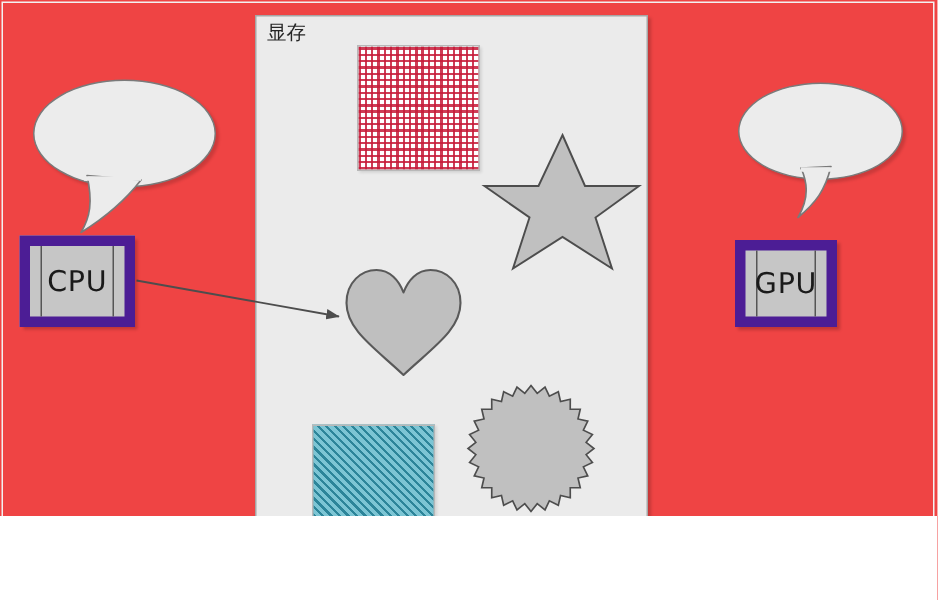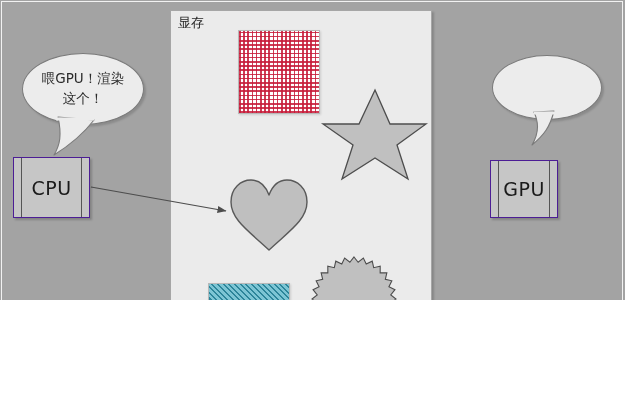--- a/index.html
+++ b/index.html
@@ -6,22 +6,22 @@
     margin: 0;
     padding: 0;
     background: #ffffff;
   }
   body {
     font-family: "DejaVu Sans", "Liberation Sans", sans-serif;
   }
   #canvas {
     position: relative;
     width: 625px;
-    height: 300px;
-    background: #a3a3a3;
+    height: 344px;
+    background: #ef4444;
     overflow: hidden;
   }
   #outer-frame {
     position: absolute;
     left: 0.5px;
     top: 0.5px;
     width: 622px;
     height: 397px;
     border: 1px solid #f2f2f2;
     box-sizing: border-box;
@@ -45,21 +45,21 @@
     top: 16px;
     font-size: 13px;
     color: #262626;
     line-height: 1.1;
     white-space: nowrap;
   }
   
   .chip {
     position: absolute;
     background: #c6c6c6;
-    border: 1px solid #4c1d95;
+    border: 7px solid #4c1d95;
     box-sizing: border-box;
     box-shadow: 2px 2px 2px rgba(0,0,0,0.20);
   }
   .chip .pin-left,
   .chip .pin-right {
     position: absolute;
     top: 0;
     bottom: 0;
     width: 0;
     border-left: 1px solid #555555;
@@ -188,24 +188,20 @@
     <div class="pin-right"></div>
     <div class="chip-label">GPU</div>
   </div>
 
   <div id="cpu-bubble" class="bubble-wrap">
     <div class="bubble-body"></div>
     <svg class="bubble-tail" style="left:28px; top:58px;" width="56" height="46" viewBox="0 0 56 46">
       <path d="M8,6 C12,24 10,34 4,44 C20,34 34,22 44,9 Z" fill="#ececec" stroke="#7a7a7a" stroke-width="1.1" stroke-linejoin="round"></path>
       <path d="M6,8 L44,8" stroke="#ececec" stroke-width="3"></path>
     </svg>
-    <div class="bubble-text">
-      <span>喂GPU！渲染</span><br>
-      <span>这个！</span>
-    </div>
   </div>
 
   <div id="gpu-bubble" class="bubble-wrap">
     <div class="bubble-body"></div>
     <svg class="bubble-tail" style="left:18px; top:50px;" width="52" height="44" viewBox="0 0 52 44">
       <path d="M44,6 C40,22 34,30 22,40 C30,26 28,16 24,7 Z" fill="#ececec" stroke="#7a7a7a" stroke-width="1.1" stroke-linejoin="round"></path>
       <path d="M24,8 L46,8" stroke="#ececec" stroke-width="3"></path>
     </svg>
   </div>
 

